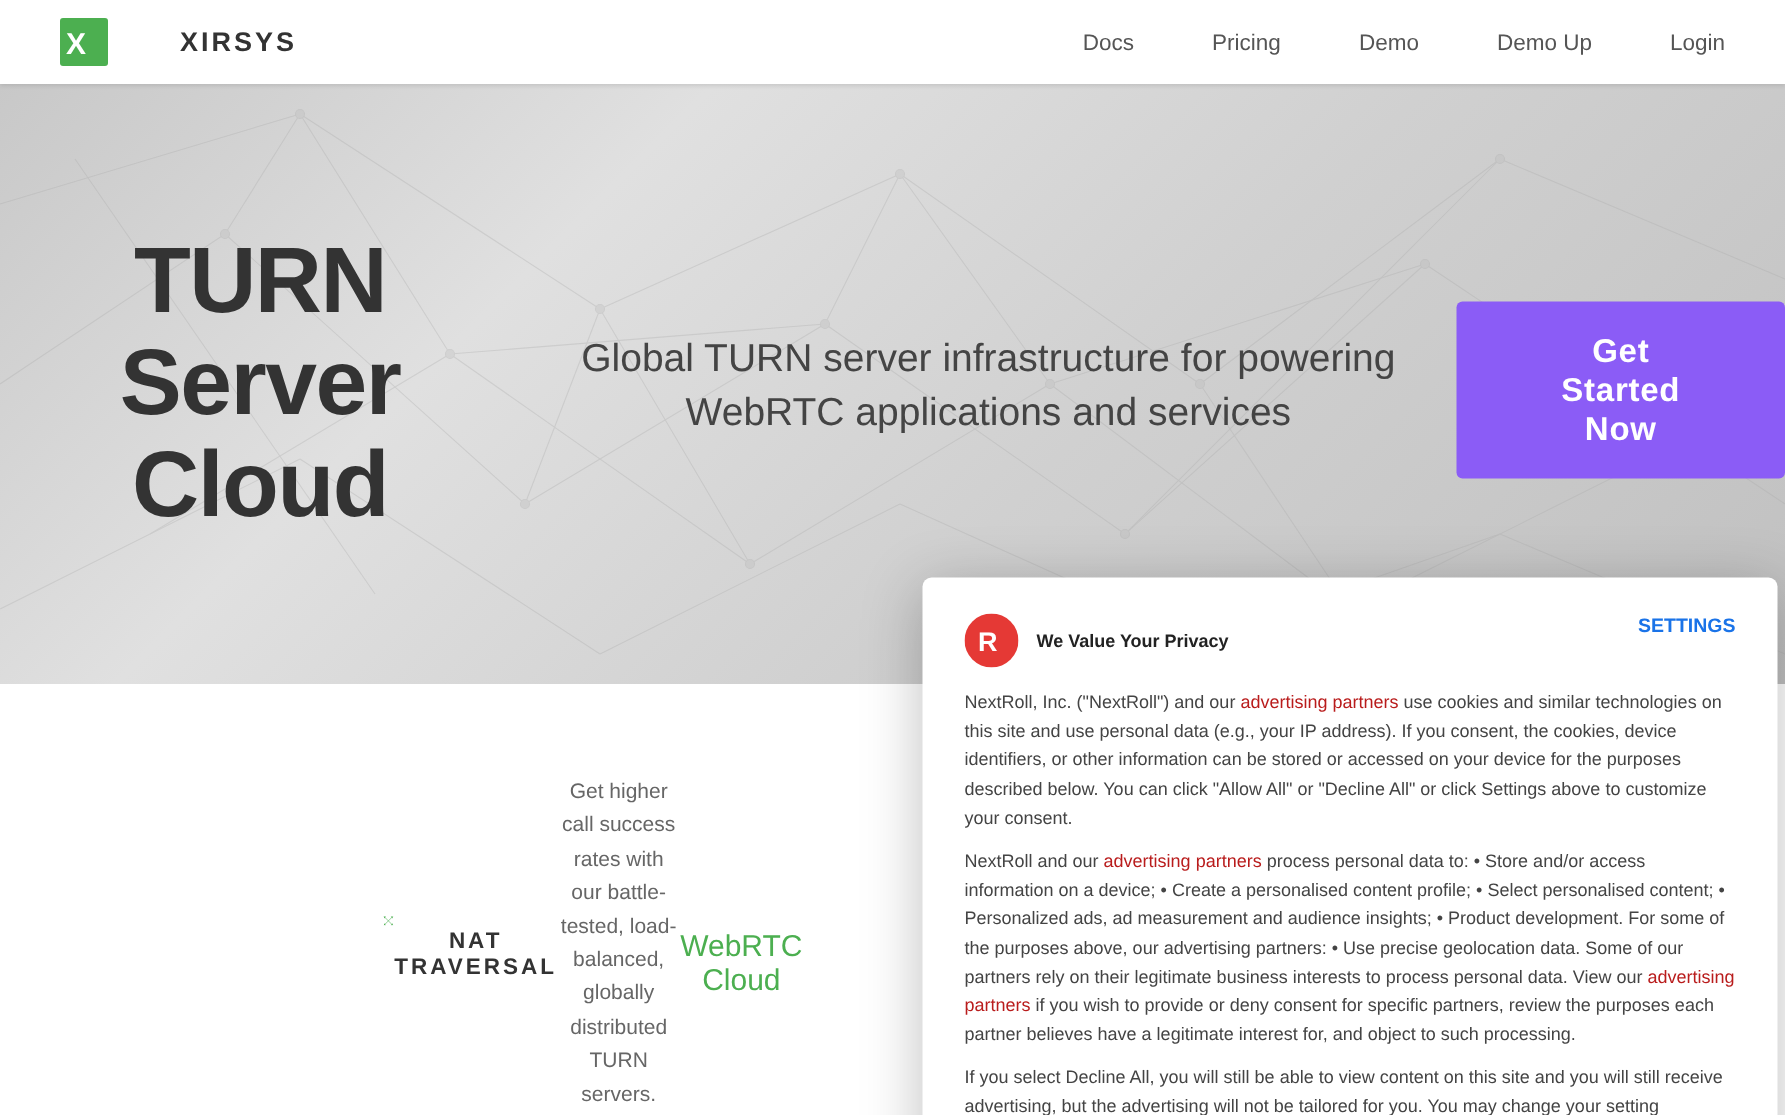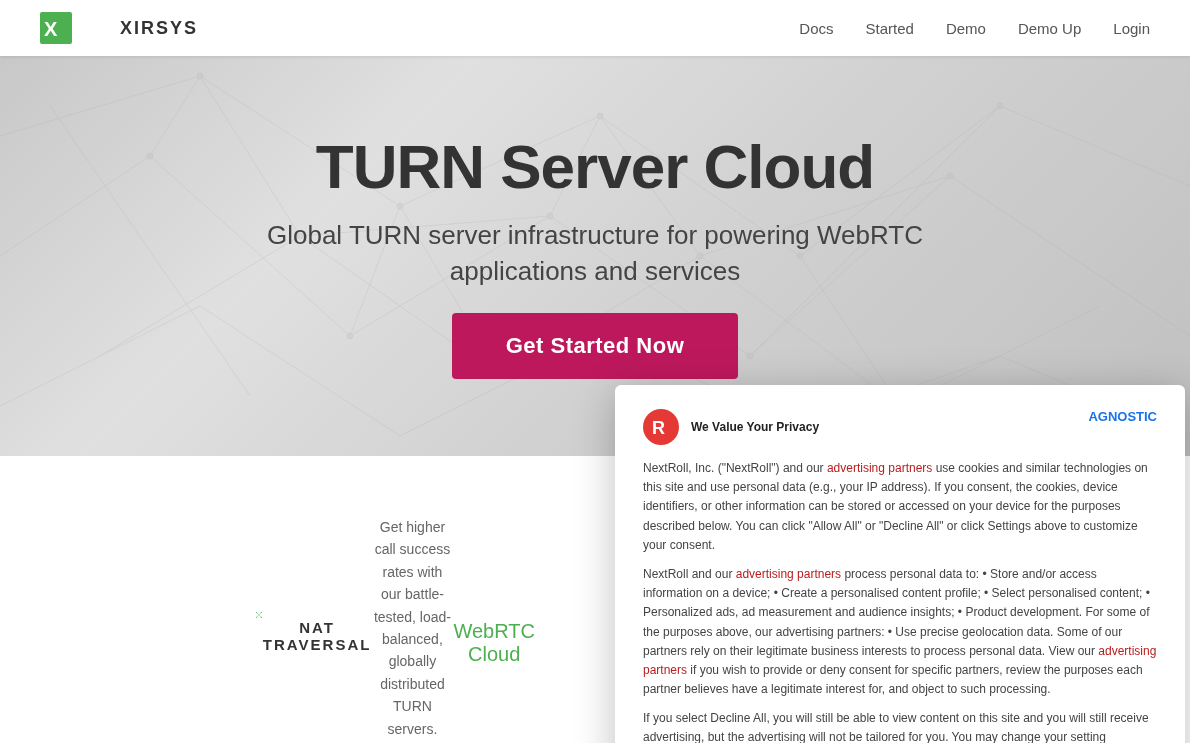--- a/index.html
+++ b/index.html
@@ -28,21 +28,21 @@
     }
     .logo-text {
       font-weight: 700;
       font-size: 18px;
       letter-spacing: 2px;
       color: #333;
       margin-left: 40px;
     }
     .nav-links {
       display: flex;
-      gap: 32px;
+      gap: 52px;
       align-items: center;
     }
     .nav-links a {
       text-decoration: none;
       color: #555;
       font-size: 15px;
       font-weight: 500;
     }
 
     
@@ -65,39 +65,39 @@
     
     .hero-network {
       position: absolute;
       inset: 0;
       opacity: 0.55;
     }
     .hero-content {
       position: relative;
       z-index: 2;
       display: flex;
-      flex-direction: column;
+      flex-direction: row;
       align-items: center;
       gap: 16px;
     }
     .hero-title {
       font-size: 62px;
       font-weight: 700;
       color: #333;
       letter-spacing: -1px;
       line-height: 1.1;
     }
     .hero-subtitle {
       font-size: 26px;
       color: #444;
       max-width: 780px;
       line-height: 1.4;
     }
     .cta-btn {
-      background: #be185d;
+      background: #8b5cf6;
       color: #fff;
       border: none;
       border-radius: 4px;
       padding: 20px 54px;
       font-size: 22px;
       font-weight: 600;
       cursor: pointer;
       margin-top: 8px;
       letter-spacing: 0.5px;
     }
@@ -201,21 +201,21 @@
 <nav class="navbar">
   <div class="logo">
     <svg class="logo-icon" viewBox="0 0 32 32" fill="none">
       <rect width="32" height="32" rx="2" fill="#4caf50"></rect>
       <text x="4" y="24" font-size="20" font-weight="900" fill="white" font-family="Arial">X</text>
     </svg>
     <span class="logo-text">XIRSYS</span>
   </div>
   <div class="nav-links">
     <a href="#">Docs</a>
-    <a href="#">Started</a>
+    <a href="#">Pricing</a>
     <a href="#">Demo</a>
     <a href="#">Demo Up</a>
     <a href="#">Login</a>
   </div>
 </nav>
 
 <section class="hero">
   <div class="hero-bg"></div>
 
   <svg class="hero-network" viewBox="0 0 1190 400" xmlns="http://www.w3.org/2000/svg">
@@ -311,21 +311,21 @@
 
 <div class="modal-overlay">
   <div class="modal-header">
     <div class="modal-header-left">
       <svg class="modal-logo-icon" viewBox="0 0 36 36" xmlns="http://www.w3.org/2000/svg">
         <circle cx="18" cy="18" r="18" fill="#e53935"></circle>
         <text x="9" y="25" font-size="18" font-weight="900" fill="white" font-family="Arial">R</text>
       </svg>
       <span class="modal-title">We Value Your Privacy</span>
     </div>
-    <a class="modal-settings-link" href="#">AGNOSTIC</a>
+    <a class="modal-settings-link" href="#">SETTINGS</a>
   </div>
   <div class="modal-body">
     <p>
       NextRoll, Inc. ("NextRoll") and our <a href="#">advertising partners</a> use cookies and similar technologies on this site and use personal data (e.g., your IP address). If you consent, the cookies, device identifiers, or other information can be stored or accessed on your device for the purposes described below. You can click "Allow All" or "Decline All" or click Settings above to customize your consent.
     </p>
     <p>
       NextRoll and our <a href="#">advertising partners</a> process personal data to: • Store and/or access information on a device; • Create a personalised content profile; • Select personalised content; • Personalized ads, ad measurement and audience insights; • Product development. For some of the purposes above, our advertising partners: • Use precise geolocation data. Some of our partners rely on their legitimate business interests to process personal data. View our <a href="#">advertising partners</a> if you wish to provide or deny consent for specific partners, review the purposes each partner believes have a legitimate interest for, and object to such processing.
     </p>
     <p>
       If you select Decline All, you will still be able to view content on this site and you will still receive advertising, but the advertising will not be tailored for you. You may change your setting whenever you see the 

